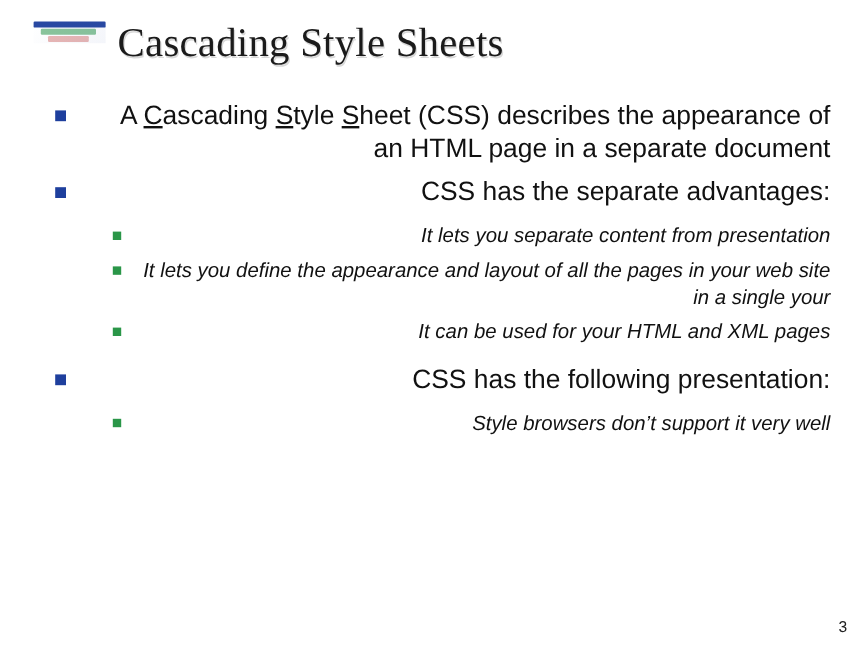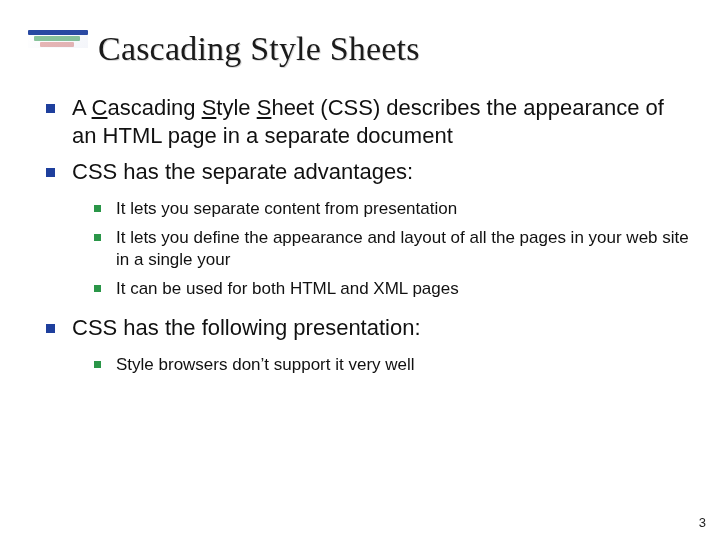--- a/index.html
+++ b/index.html
@@ -3,21 +3,21 @@
 <meta charset="utf-8">
 <style>
   * { margin: 0; padding: 0; box-sizing: border-box; }
   html, body { width: 720px; height: 540px; }
   body {
     background: #ffffff;
     font-family: "Times New Roman", Times, serif;
     position: relative;
     overflow: hidden;
   }
-  .slide { padding: 30px 28px 24px 28px; position: relative; height: 100%; }
+  .slide { padding: 18px 28px 24px 28px; position: relative; height: 100%; }
   .title-bar { position: relative; padding-left: 70px; }
   .title-bar .ornament {
     position: absolute;
     left: 0; top: 0;
     width: 70px; height: 42px;
     pointer-events: none;
   }
   
   .orn-stripe { position: absolute; height: 5px; border-radius: 1px; }
   .orn-blue  { background:#1e3f9d; width: 60px; top: 0;  left: 0;  opacity:.95; }
@@ -27,39 +27,39 @@
     position:absolute; left:0; top:0; width:60px; height:18px;
     background: linear-gradient(135deg, rgba(30,63,157,.0) 0%, rgba(30,63,157,.05) 100%);
   }
   .title {
     font-size: 34px;
     color: #1b1b1b;
     font-weight: 400;
     letter-spacing: .2px;
     text-shadow: 1px 1px 0 #d9d9d9;
   }
-  .content { margin-top: 26px; }
+  .content { margin-top: 26px; text-align: right; }
   ul.lvl1 { list-style: none; padding-left: 44px; }
   ul.lvl1 > li { position: relative; margin-bottom: 8px; }
   ul.lvl1 > li::before {
     content: "";
     position: absolute;
     left: -26px; top: 10px;
     width: 9px; height: 9px;
     background: #1e3f9d;
   }
   .body-text {
     font-family: Arial, Helvetica, sans-serif;
     font-size: 22px;
     color: #111;
     line-height: 1.28;
   }
   .u { text-decoration: underline; }
   ul.lvl2 { list-style: none; padding-left: 44px; margin-top: 12px; margin-bottom: 14px; }
-  ul.lvl2 > li { position: relative; margin-bottom: 6px; }
+  ul.lvl2 > li { position: relative; margin-bottom: 6px; font-style: italic; }
   ul.lvl2 > li::before {
     content: "";
     position: absolute;
     left: -22px; top: 7px;
     width: 7px; height: 7px;
     background: #2a9648;
   }
   .sub-text {
     font-family: Arial, Helvetica, sans-serif;
     font-size: 17px;
@@ -101,21 +101,21 @@
       <li>
         <span class="body-text">CSS has the separate advantages:</span>
         <ul class="lvl2">
           <li>
             <span class="sub-text">It lets you separate content from presentation</span>
           </li>
           <li>
             <span class="sub-text">It lets you define the appearance and layout of all the pages in your web site in a single your</span>
           </li>
           <li>
-            <span class="sub-text">It can be used for both HTML and XML pages</span>
+            <span class="sub-text">It can be used for your HTML and XML pages</span>
           </li>
         </ul>
       </li>
 
       <li>
         <span class="body-text">CSS has the following presentation:</span>
         <ul class="lvl2">
           <li>
             <span class="sub-text">Style browsers don’t support it very well</span>
           </li>

